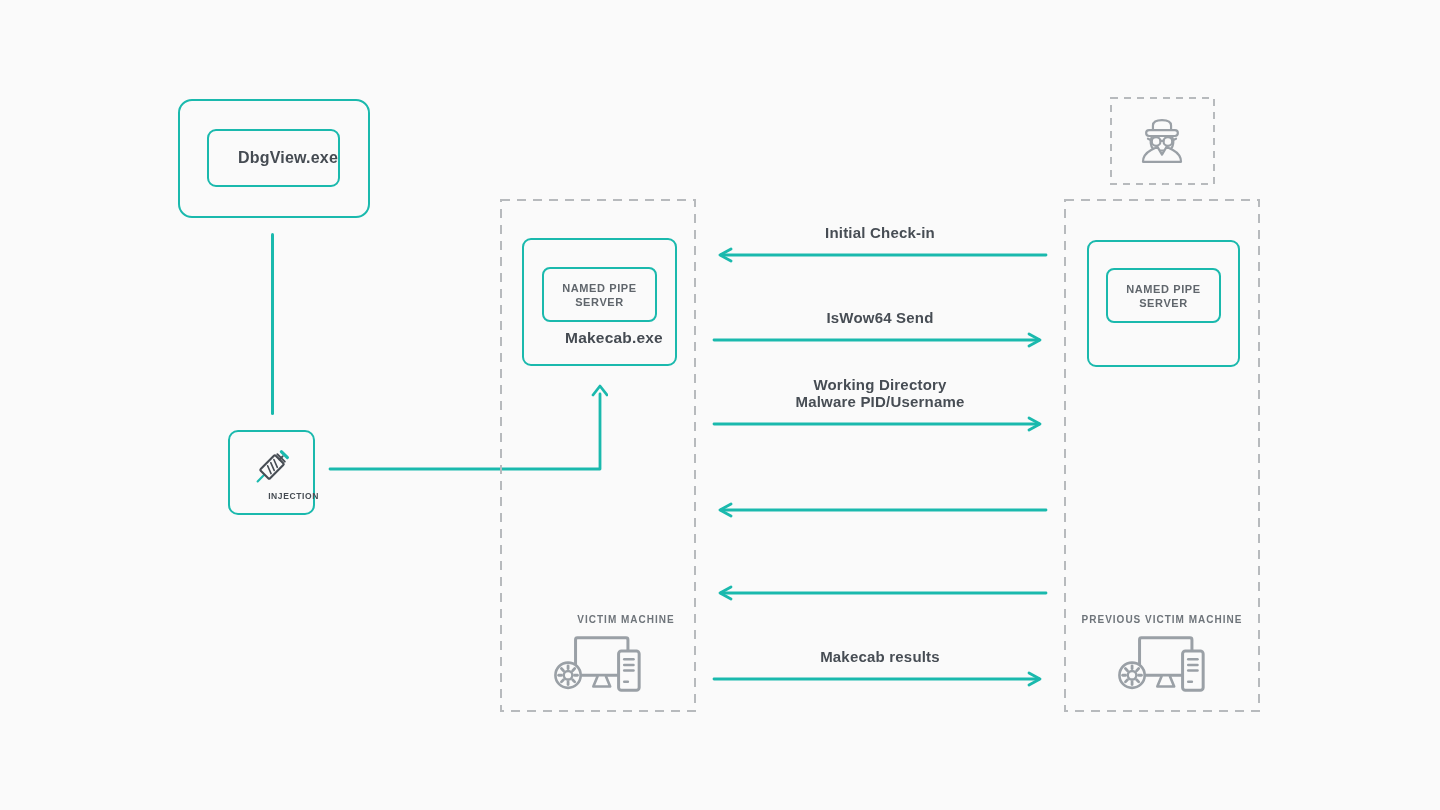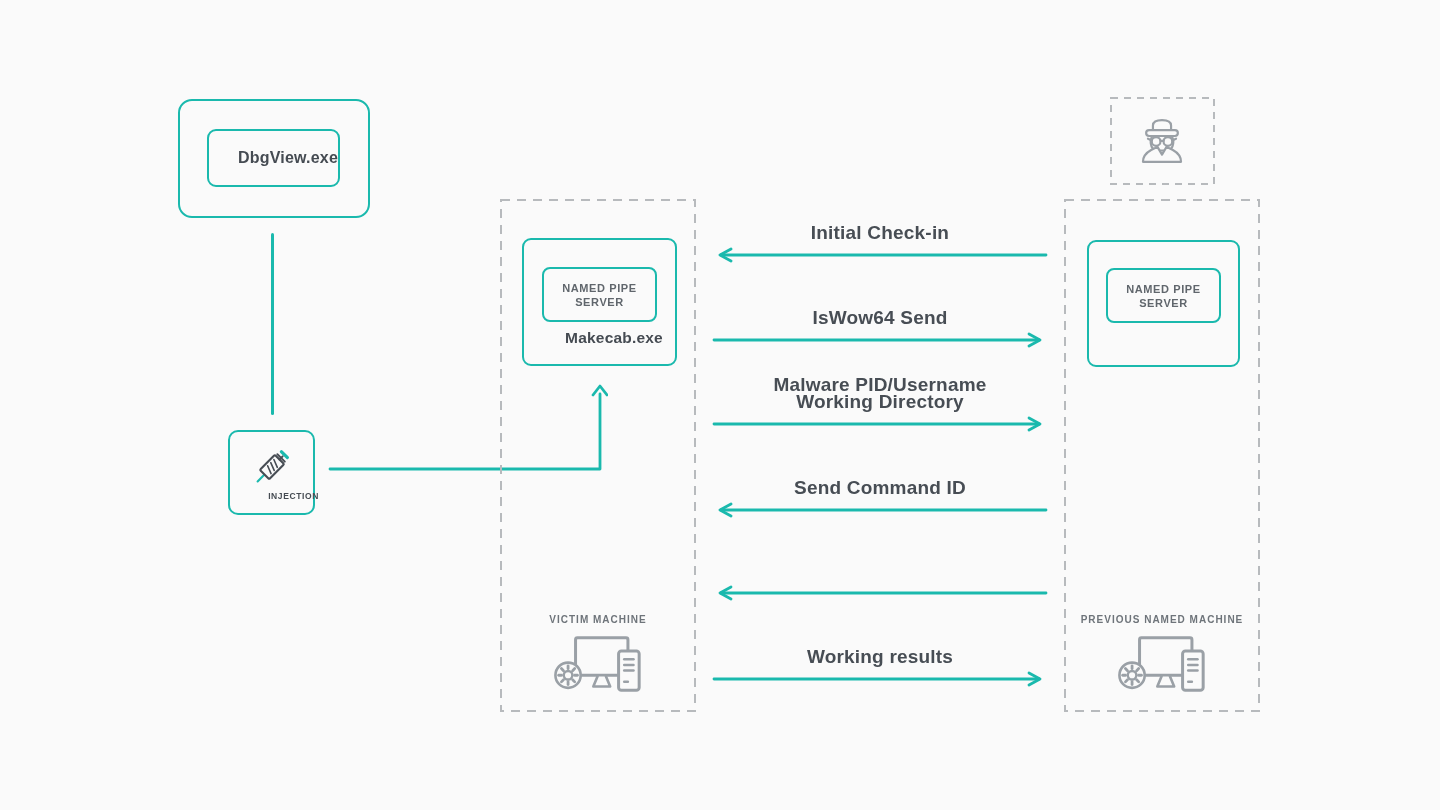--- a/index.html
+++ b/index.html
@@ -17,21 +17,21 @@
 
   .pipe-box{border:2px solid #1ab9ad;border-radius:8px;box-sizing:border-box;
             display:flex;align-items:center;justify-content:flex-start;text-align:center;
             color:#60666c;font-size:11px;font-weight:600;letter-spacing:.6px;line-height:14px;
             padding:4px 8px;}
 
   .machine-label{color:#6e747a;font-size:10px;font-weight:600;letter-spacing:1px;
                  text-align:center;white-space:nowrap;}
 
   
-  .msg-label{width:336px;text-align:center;color:#474d54;font-size:19px;font-weight:600;
+  .msg-label{width:336px;text-align:center;color:#474d54;font-size:15px;font-weight:600;
              line-height:17px;letter-spacing:.2px;}
   .msg-label span{display:block;}
 
   .inj-box{border:2px solid #1ab9ad;border-radius:10px;box-sizing:border-box;
            display:flex;flex-direction:column;align-items:center;justify-content:center;}
   .inj-label{color:#454b52;font-size:8.5px;font-weight:700;letter-spacing:.6px;margin-top:1px;padding-left:44px;}
 
   .vline{background:#1ab9ad;border-radius:2px;}
 
   .center-flex{display:flex;align-items:center;justify-content:center;}
@@ -75,21 +75,21 @@
 
   <div class="abs teal-box small-radius" style="left:522px;top:238px;width:155px;height:128px;">
     <div class="pipe-box abs" style="left:18px;top:27px;width:115px;height:55px;">
       <span>NAMED PIPE SERVER</span>
     </div>
     <div class="abs" style="left:0;top:89px;width:180px;text-align:center;">
       <span class="proc-label" style="font-size:15.5px;">Makecab.exe</span>
     </div>
   </div>
 
-  <div class="abs machine-label" style="left:500px;top:614px;width:196px;">VICTIM MACHINE</div>
+  <div class="abs machine-label" style="left:528px;top:614px;width:196px;">VICTIM MACHINE</div>
   <svg class="abs" style="left:552px;top:635px;" width="92" height="58" viewBox="0 0 96 62">
     <g fill="none" stroke="#9aa0a6" stroke-linejoin="round" stroke-linecap="round">
       <rect x="24" y="3" width="56" height="40" rx="2" fill="#fafafa" stroke-width="3.2"></rect>
       <path d="M48,43 L56,43 L61,55 L43,55 Z" fill="#fafafa" stroke-width="2.8"></path>
       <rect x="70" y="17" width="22" height="42" rx="3" fill="#fafafa" stroke-width="3.2"></rect>
       <line x1="76" y1="26" x2="86" y2="26" stroke-width="2.6"></line>
       <line x1="76" y1="32" x2="86" y2="32" stroke-width="2.6"></line>
       <line x1="76" y1="38" x2="86" y2="38" stroke-width="2.6"></line>
       <line x1="76" y1="50" x2="80" y2="50" stroke-width="2.6"></line>
       <circle cx="16" cy="43" r="13.5" fill="#fafafa" stroke-width="2.8"></circle>
@@ -128,21 +128,21 @@
   <svg class="abs" style="left:1064px;top:199px;" width="196" height="513" viewBox="0 0 196 513">
     <rect x="1" y="1" width="194" height="511" fill="none" stroke="#b7babd" stroke-width="2" stroke-dasharray="9 7"></rect>
   </svg>
 
   <div class="abs teal-box small-radius" style="left:1087px;top:240px;width:153px;height:127px;">
     <div class="pipe-box abs" style="left:17px;top:26px;width:115px;height:55px;">
       <span>NAMED PIPE SERVER</span>
     </div>
   </div>
 
-  <div class="abs machine-label" style="left:1064px;top:614px;width:196px;">PREVIOUS NAMED MACHINE</div>
+  <div class="abs machine-label" style="left:1064px;top:614px;width:196px;">PREVIOUS VICTIM MACHINE</div>
   <svg class="abs" style="left:1116px;top:635px;" width="92" height="58" viewBox="0 0 96 62">
     <g fill="none" stroke="#9aa0a6" stroke-linejoin="round" stroke-linecap="round">
       <rect x="24" y="3" width="56" height="40" rx="2" fill="#fafafa" stroke-width="3.2"></rect>
       <path d="M48,43 L56,43 L61,55 L43,55 Z" fill="#fafafa" stroke-width="2.8"></path>
       <rect x="70" y="17" width="22" height="42" rx="3" fill="#fafafa" stroke-width="3.2"></rect>
       <line x1="76" y1="26" x2="86" y2="26" stroke-width="2.6"></line>
       <line x1="76" y1="32" x2="86" y2="32" stroke-width="2.6"></line>
       <line x1="76" y1="38" x2="86" y2="38" stroke-width="2.6"></line>
       <line x1="76" y1="50" x2="80" y2="50" stroke-width="2.6"></line>
       <circle cx="16" cy="43" r="13.5" fill="#fafafa" stroke-width="2.8"></circle>
@@ -170,42 +170,39 @@
 
   <div class="abs msg-label" style="left:712px;top:309px;">
     <span>IsWow64 Send</span>
   </div>
   <svg class="abs" style="left:712px;top:331px;" width="336" height="18" viewBox="0 0 336 18">
     <line x1="2" y1="9" x2="327" y2="9" stroke="#1ab9ad" stroke-width="2.8" stroke-linecap="round"></line>
     <polyline points="317,3 328,9 317,15" fill="none" stroke="#1ab9ad" stroke-width="2.8" stroke-linecap="round" stroke-linejoin="round"></polyline>
   </svg>
 
   <div class="abs msg-label" style="left:712px;top:376px;">
+    <span>Working Directory</span>
     <span>Malware PID/Username</span>
-    <span>Working Directory</span>
   </div>
   <svg class="abs" style="left:712px;top:415px;" width="336" height="18" viewBox="0 0 336 18">
     <line x1="2" y1="9" x2="327" y2="9" stroke="#1ab9ad" stroke-width="2.8" stroke-linecap="round"></line>
     <polyline points="317,3 328,9 317,15" fill="none" stroke="#1ab9ad" stroke-width="2.8" stroke-linecap="round" stroke-linejoin="round"></polyline>
   </svg>
 
-  <div class="abs msg-label" style="left:712px;top:479px;">
-    <span>Send Command ID</span>
-  </div>
   <svg class="abs" style="left:712px;top:501px;" width="336" height="18" viewBox="0 0 336 18">
     <line x1="9" y1="9" x2="334" y2="9" stroke="#1ab9ad" stroke-width="2.8" stroke-linecap="round"></line>
     <polyline points="19,3 8,9 19,15" fill="none" stroke="#1ab9ad" stroke-width="2.8" stroke-linecap="round" stroke-linejoin="round"></polyline>
   </svg>
 
   <svg class="abs" style="left:712px;top:584px;" width="336" height="18" viewBox="0 0 336 18">
     <line x1="9" y1="9" x2="334" y2="9" stroke="#1ab9ad" stroke-width="2.8" stroke-linecap="round"></line>
     <polyline points="19,3 8,9 19,15" fill="none" stroke="#1ab9ad" stroke-width="2.8" stroke-linecap="round" stroke-linejoin="round"></polyline>
   </svg>
 
   <div class="abs msg-label" style="left:712px;top:648px;">
-    <span>Working results</span>
+    <span>Makecab results</span>
   </div>
   <svg class="abs" style="left:712px;top:670px;" width="336" height="18" viewBox="0 0 336 18">
     <line x1="2" y1="9" x2="327" y2="9" stroke="#1ab9ad" stroke-width="2.8" stroke-linecap="round"></line>
     <polyline points="317,3 328,9 317,15" fill="none" stroke="#1ab9ad" stroke-width="2.8" stroke-linecap="round" stroke-linejoin="round"></polyline>
   </svg>
 
 </div>
 
 </body></html>

